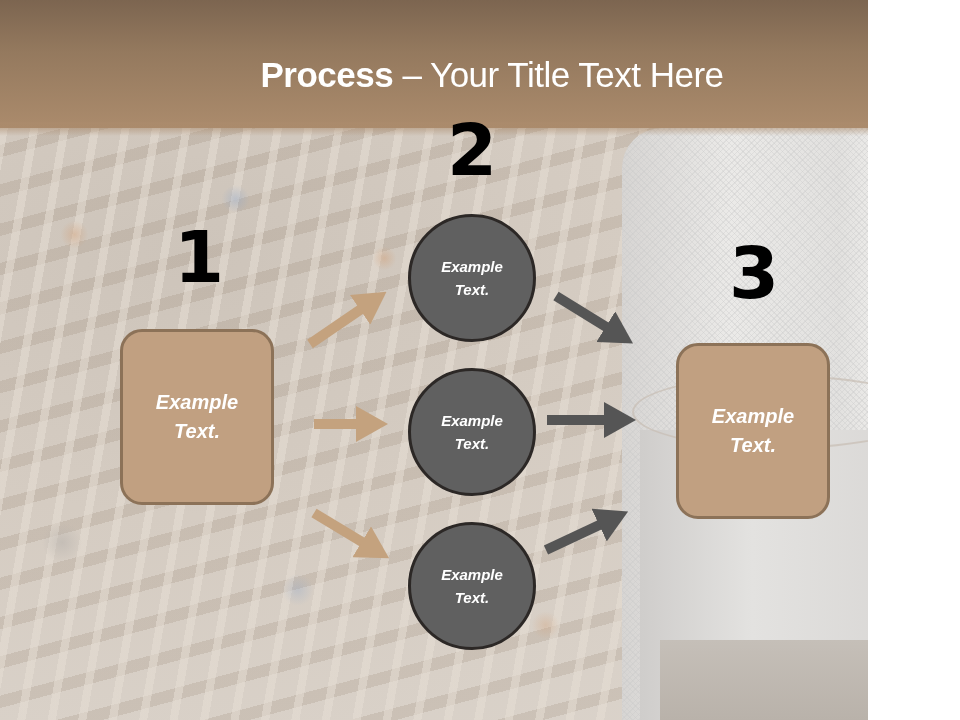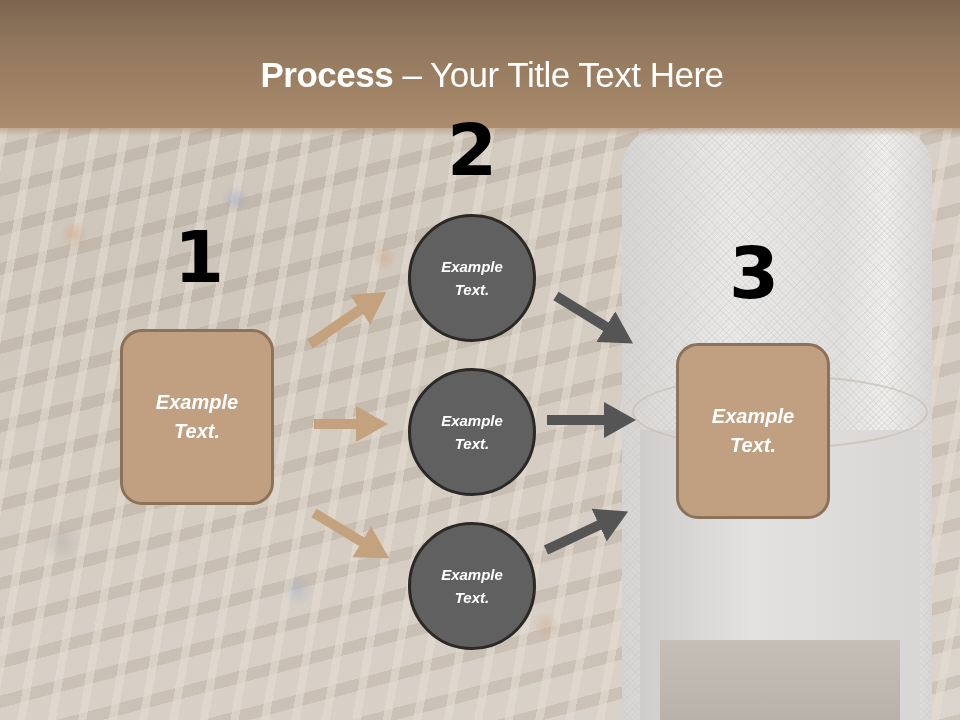--- a/index.html
+++ b/index.html
@@ -1,17 +1,17 @@
 <!DOCTYPE html>
 <html><head>
   <meta charset="utf-8">
   <style>
     html, body { margin: 0; padding: 0; }
     body { width: 960px; height: 720px; overflow: hidden; position: relative; font-family: "DejaVu Sans", sans-serif; }
-    .slide { position: absolute; left: 0; top: 0; width: 960px; height: 720px; overflow: hidden; background: #d6cdc3; }
+    .slide { position: absolute; left: 0; top: 0; width: 868px; height: 720px; overflow: hidden; background: #d6cdc3; }
     
     .bg-mixer {
       position: absolute; left: 0; top: 0; width: 960px; height: 720px;
       background:
         repeating-linear-gradient(100deg, rgba(255,255,255,0) 0px, rgba(255,255,255,0) 22px, rgba(230,222,212,0.55) 22px, rgba(230,222,212,0.55) 30px),
         repeating-linear-gradient(165deg, rgba(150,130,110,0.0) 0px, rgba(150,130,110,0.0) 26px, rgba(140,120,100,0.18) 26px, rgba(140,120,100,0.18) 38px),
         radial-gradient(ellipse at 20% 35%, #cdc4ba 0%, #d5ccc2 40%, #dcd5cd 100%);
     }
     .bg-dots {
       position: absolute; left: 0; top: 128px; width: 620px; height: 592px;

